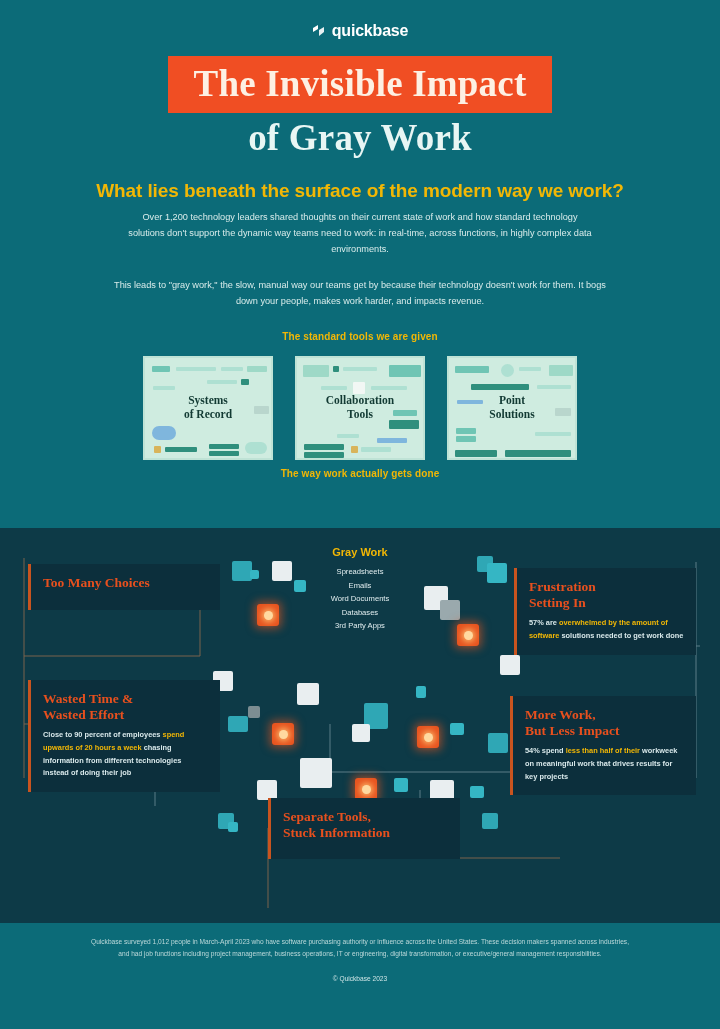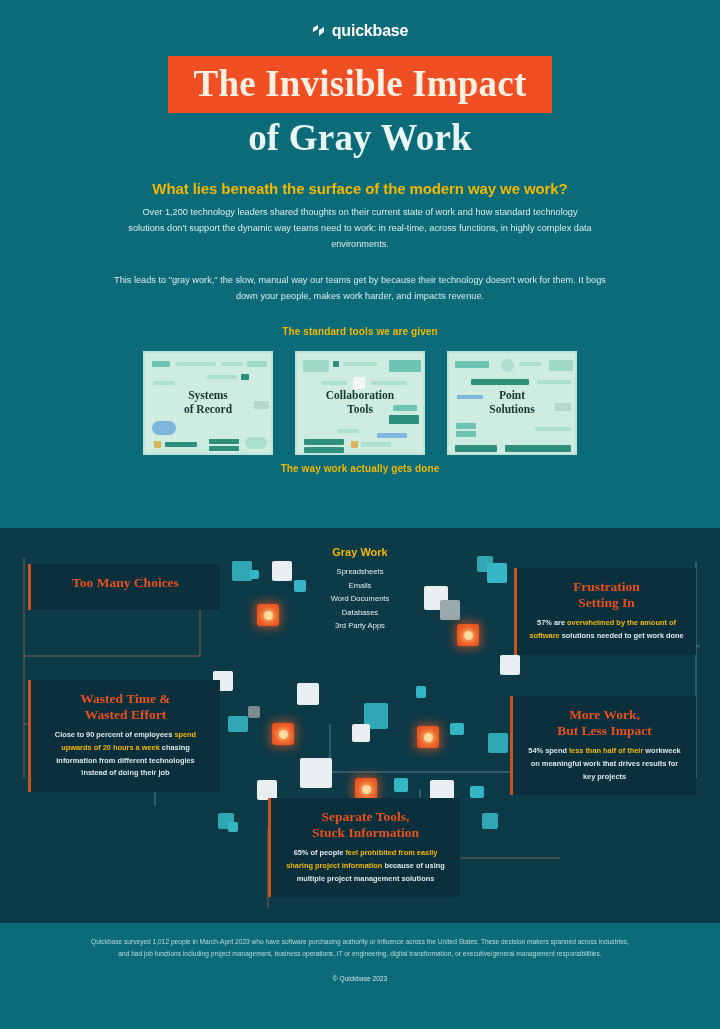--- a/index.html
+++ b/index.html
@@ -25,21 +25,21 @@
     font-size:37px; line-height:1.0; padding:9px 26px 11px 26px;
     letter-spacing:0.2px;
   }
   .title-line2 {
     color:#e8f6f4; font-family:"Liberation Serif", serif; font-weight:bold;
     font-size:37px; line-height:1.05; margin-top:6px; letter-spacing:0.2px;
   }
 
   
   .lede {
-    text-align:center; color:#f2b705; font-weight:bold; font-size:15px;
+    text-align:center; color:#f2b705; font-weight:bold; font-size:19px;
     margin-top:22px; letter-spacing:-0.1px;
   }
   .para {
     text-align:center; color:#d9eceb; font-size:9.2px; line-height:1.75;
     width:470px; margin:7px auto 0 auto;
   }
   .para.second { margin-top:20px; width:500px; }
 
   
   .sec-head {
@@ -95,21 +95,21 @@
   }
 
   
   .graywork { position:absolute; left:0; right:0; top:18px; text-align:center; z-index:6; }
   .graywork-title { color:#f2b705; font-weight:bold; font-size:11px; }
   .graywork-list { margin-top:7px; color:#e2eef0; font-size:7.6px; line-height:1.78; }
 
   
   .stat {
     position:absolute; background:#0c2f3c; border-left:3px solid #c9541f;
-    padding:11px 12px 12px 12px; text-align:center; z-index:7;
+    padding:11px 12px 12px 12px; text-align:left; z-index:7;
   }
   .stat h3 {
     font-family:"Liberation Serif", serif; font-weight:bold;
     color:#e8501e; font-size:13.5px; line-height:1.15; margin-bottom:7px;
   }
   .stat p { color:#d8e8ea; font-size:7.4px; line-height:1.72; font-weight:bold; }
   .stat p .hl { color:#f2b705; }
 
   #stat-too-many   { left:28px;  top:36px;  width:192px; }
   #stat-frustration{ right:24px; top:40px;  width:182px; }
@@ -320,21 +320,20 @@
         <span>But Less Impact</span>
       </h3>
       <p><span>54% spend </span><span class="hl">less than half of their</span><span> workweek on meaningful work that drives results for key projects</span></p>
     </div>
 
     <div class="stat" id="stat-separate">
       <h3>
         <span>Separate Tools,</span><br>
         <span>Stuck Information</span>
       </h3>
-      <p><span>65% of people </span><span class="hl">feel prohibited from easily sharing project information</span><span> because of using multiple project management solutions</span></p>
     </div>
 
   </div>
 
   <div class="footer">
     <div class="fine">Quickbase surveyed 1,012 people in March-April 2023 who have software purchasing authority or influence across the United States. These decision makers spanned across industries, and had job functions including project management, business operations, IT or engineering, digital transformation, or executive/general management responsibilities.</div>
     <div class="copy">© Quickbase 2023</div>
   </div>
 
 </div>

